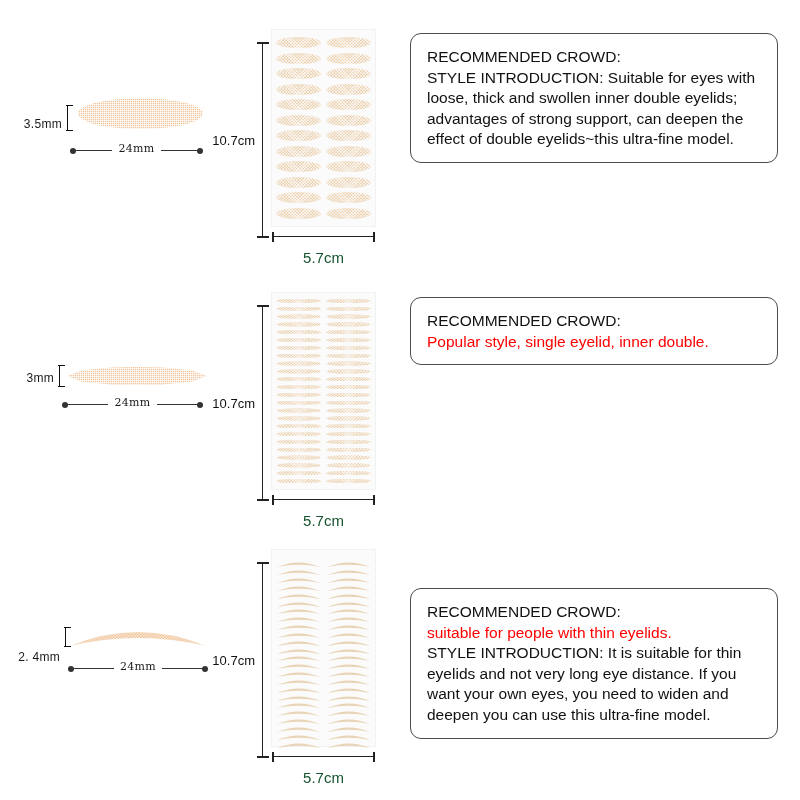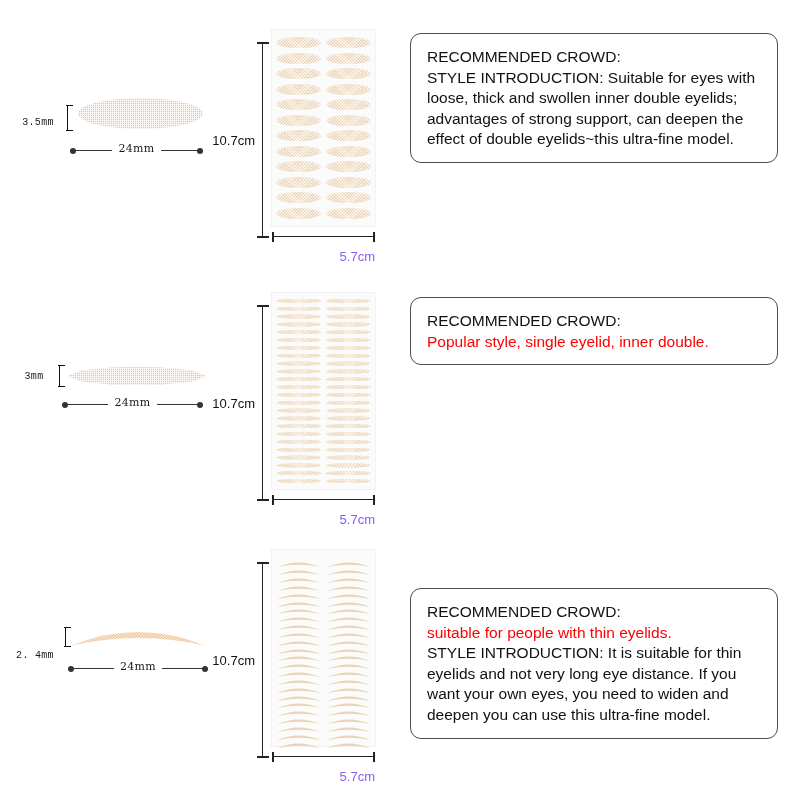--- a/index.html
+++ b/index.html
@@ -16,26 +16,26 @@
   #row-1{top:268px;}
   #row-2{top:528px;}
 
   
   .schematic{position:absolute;left:0;top:0;width:215px;height:255px;}
   .sch-inner{position:absolute;left:10px;top:0;width:205px;height:255px;}
 
   .shape-wrap{position:absolute;}
   .dimlabel-v{
     position:absolute;
-    font-family:Liberation Mono, monospace;
-    font-size:10px;
+    font-family:Liberation Sans, sans-serif;
+    font-size:12px;
     letter-spacing:0.3px;
     color:#1a1a1a;
     white-space:nowrap;
-    text-align:center;
+    text-align:right;
   }
   .vbracket{position:absolute;width:7px;border-left:1.4px solid #111;}
   .vbracket:before,.vbracket:after{
     content:"";position:absolute;left:-2.5px;width:7px;height:1.4px;background:#111;
   }
   .vbracket:before{top:0;}
   .vbracket:after{bottom:0;}
 
   .hdim{position:absolute;height:10px;}
   .hdim .line{position:absolute;left:0;right:0;top:4px;height:1.3px;background:#333;}
@@ -89,22 +89,22 @@
   .vdim .txt{
     position:absolute;right:14px;top:50%;transform:translateY(-50%);
     font-size:13px;color:#111;white-space:nowrap;
   }
   .hdim2{position:absolute;height:12px;}
   .hdim2 .line{position:absolute;left:0;right:0;top:1px;height:1.3px;background:#222;}
   .hdim2 .cap{position:absolute;top:-3px;width:1.6px;height:10px;background:#222;}
   .hdim2 .cap.l{left:0;}
   .hdim2 .cap.r{right:0;}
   .hdim2 .txt{
-    position:absolute;left:0;right:0;top:14px;text-align:right;
-    font-size:13px;color:#8b5cf6;
+    position:absolute;left:0;right:0;top:14px;text-align:center;
+    font-size:15px;color:#14532d;
   }
 
   
   .card{
     position:absolute;left:410px;
     width:368px;
     border:1.6px solid #4d4d4d;
     border-radius:11px;
     background:#fff;
     box-sizing:border-box;

